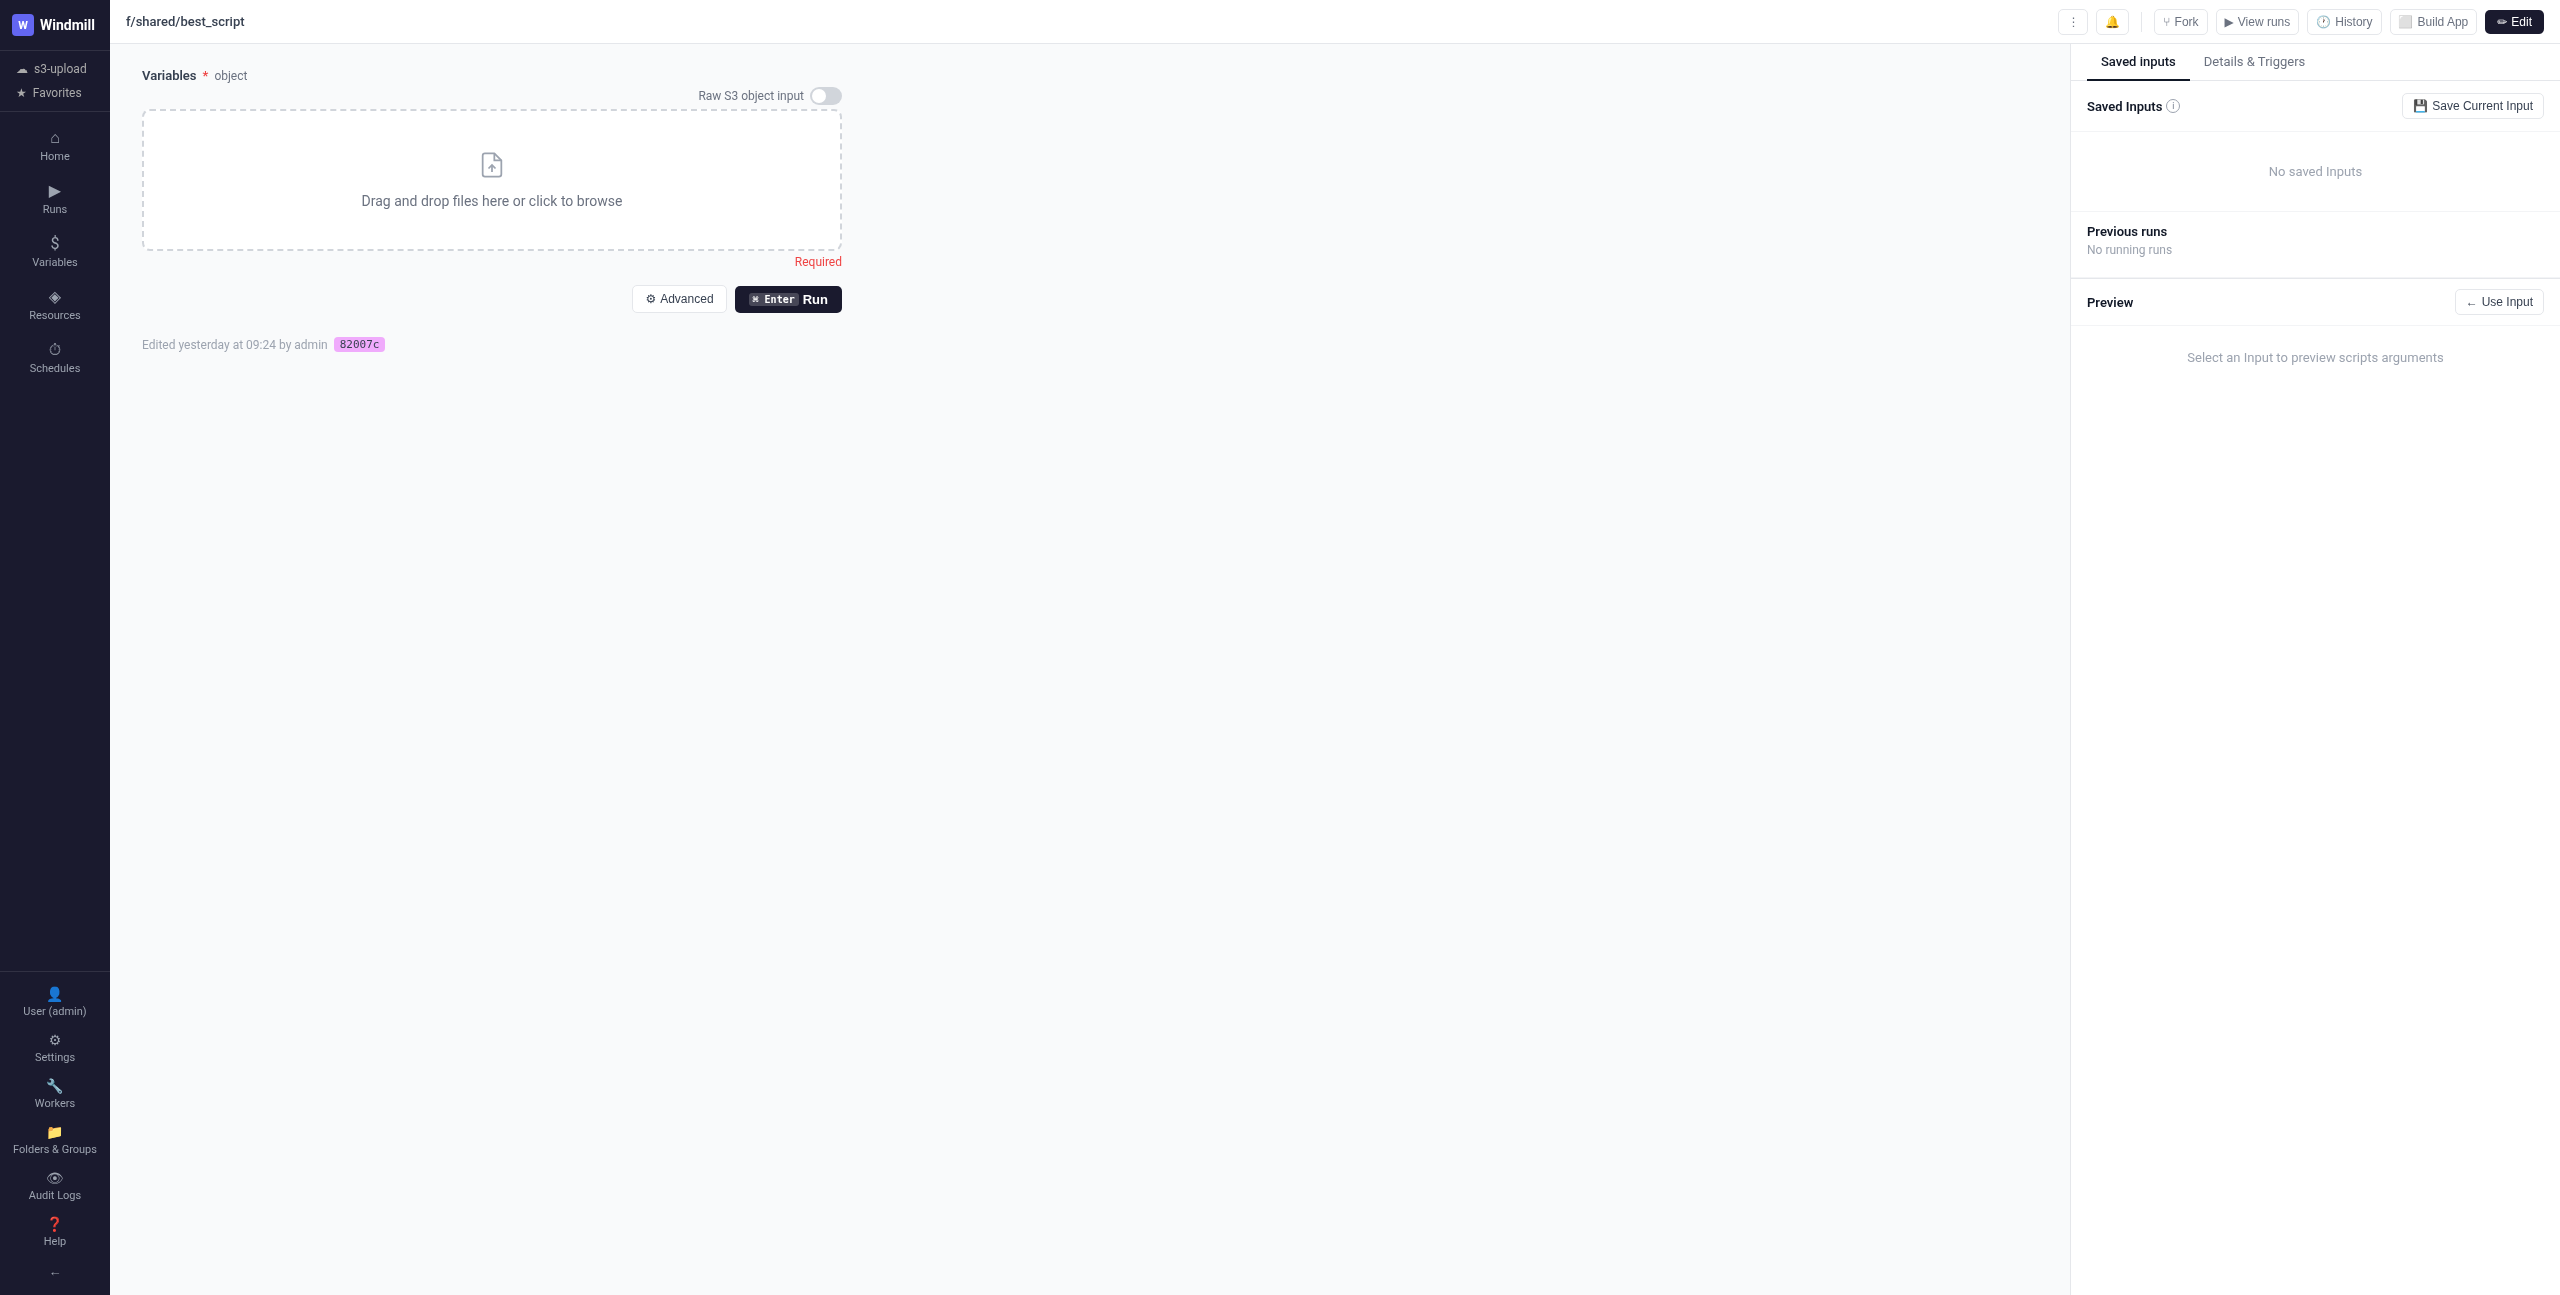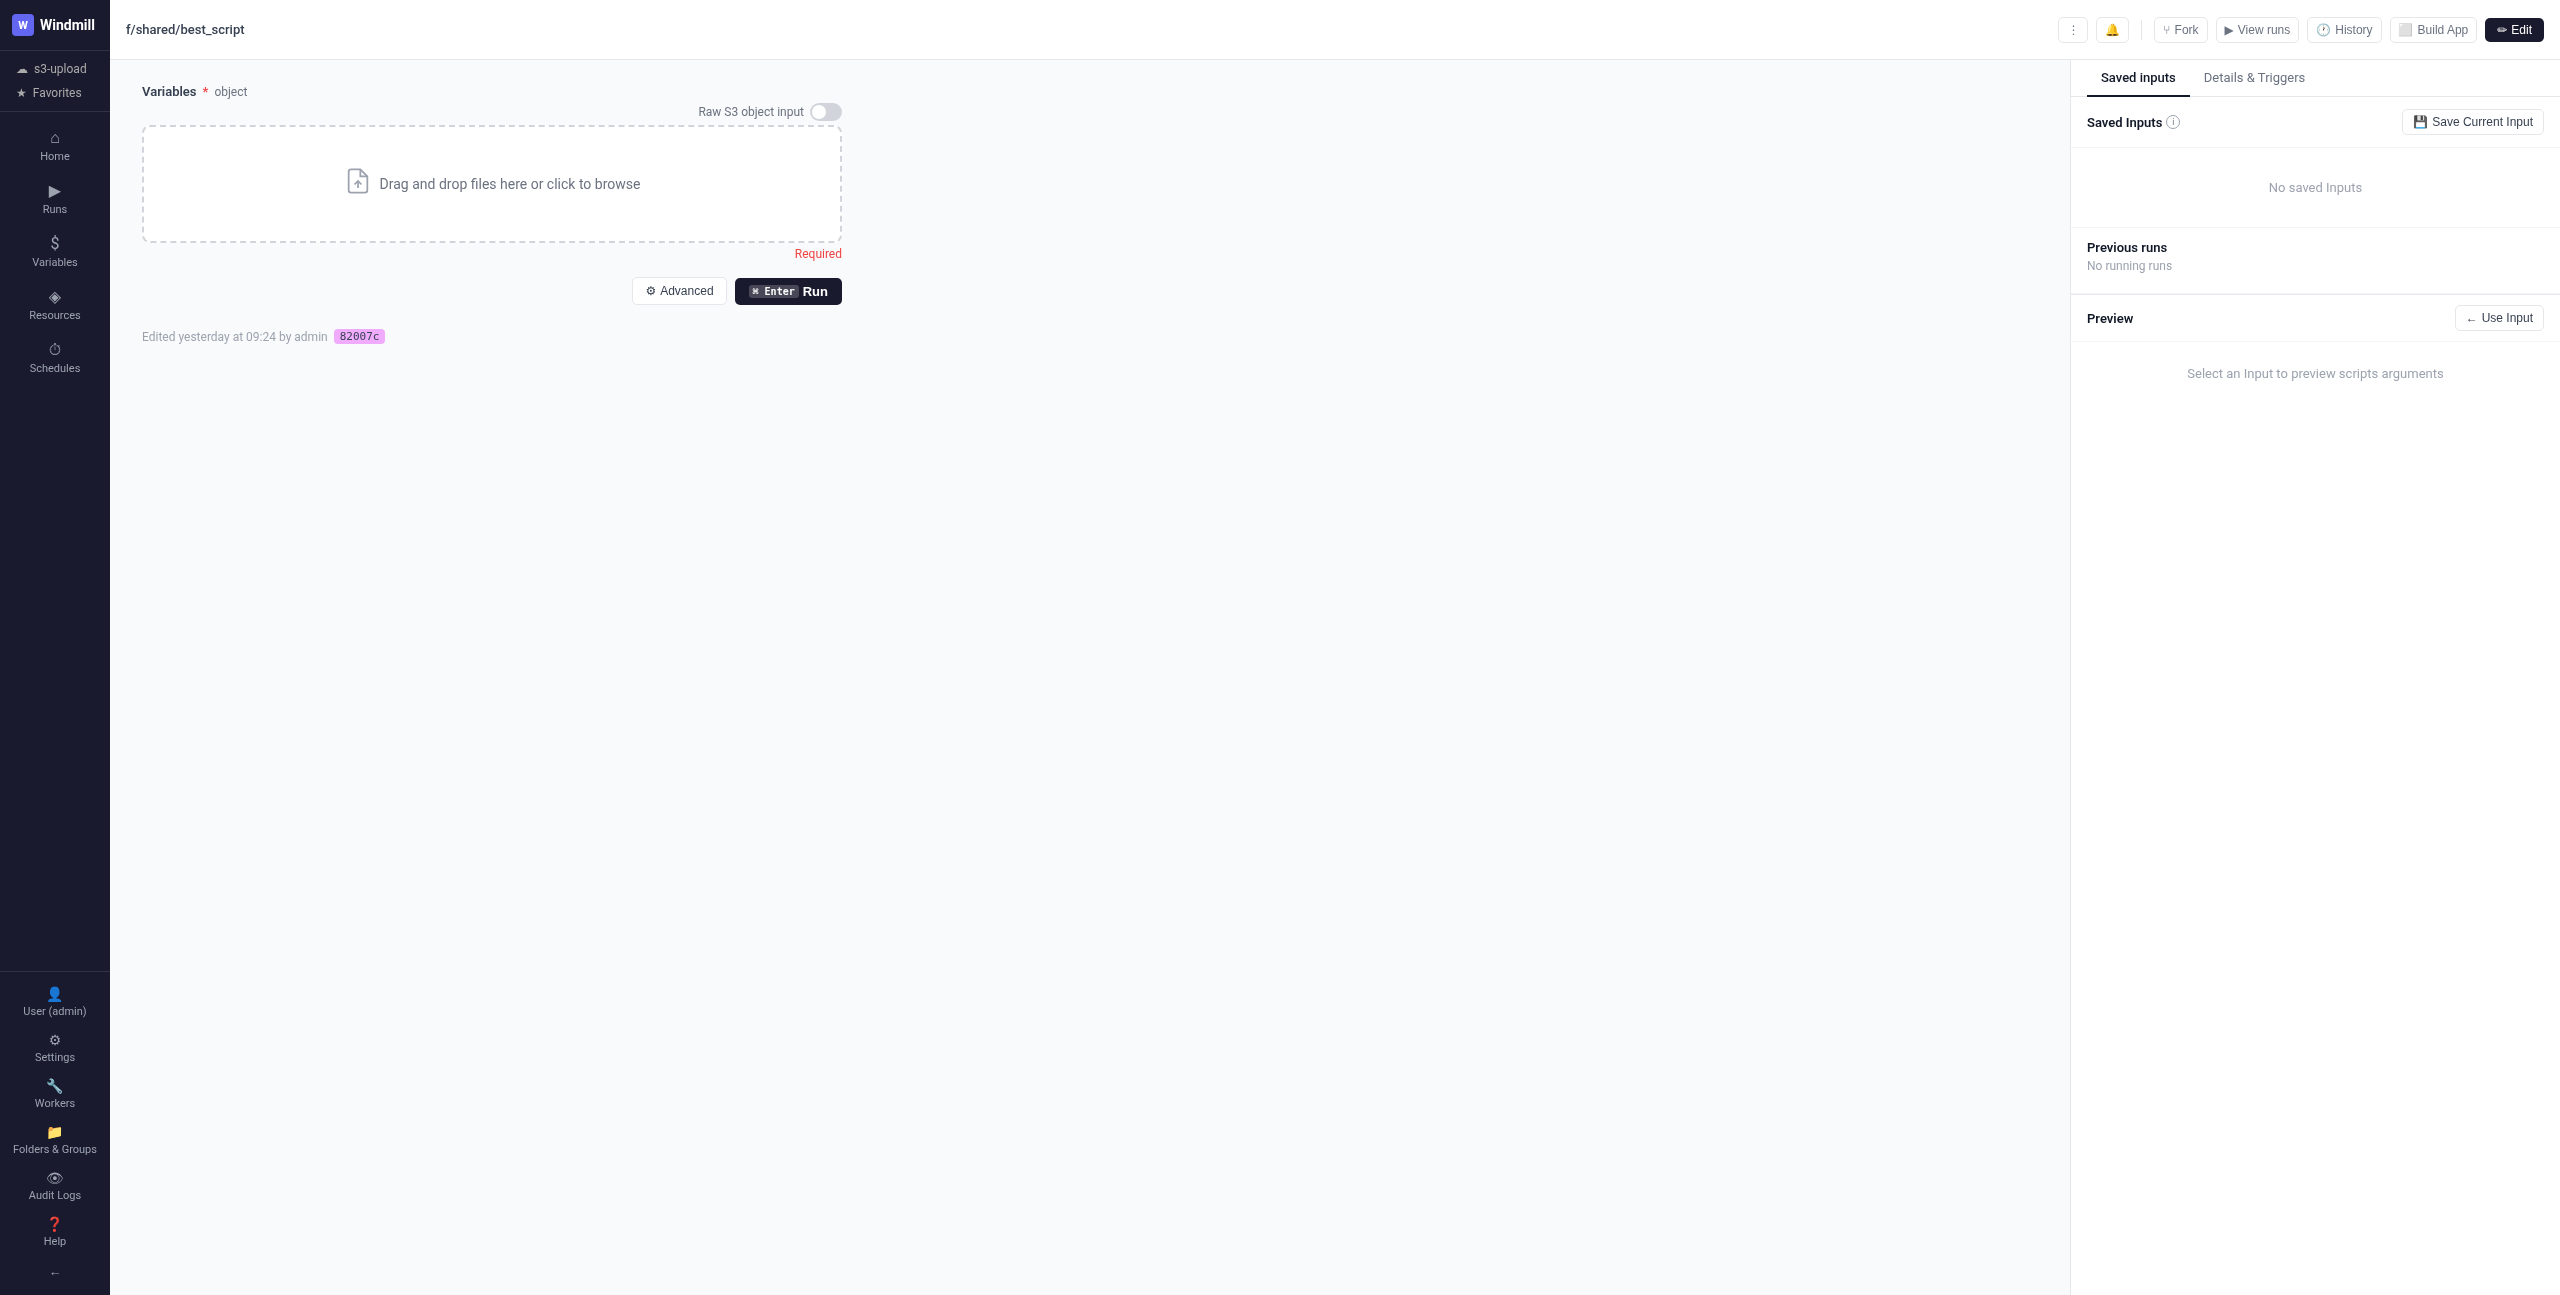--- a/index.html
+++ b/index.html
@@ -62,21 +62,21 @@
       display: flex; align-items: center; justify-content: center;
       padding: 8px; color: #9ca3af; cursor: pointer;
     }
 
     
     .main-wrapper { flex: 1; display: flex; flex-direction: column; overflow: hidden; }
 
     
     .topbar {
       display: flex; align-items: center; justify-content: space-between;
-      padding: 0 16px; height: 60px;
+      padding: 0 16px; height: 44px;
       background: white; border-bottom: 1px solid #e5e7eb;
       flex-shrink: 0;
     }
     .breadcrumb { font-size: 13px; color: #374151; font-weight: 500; }
     .topbar-actions { display: flex; align-items: center; gap: 8px; }
     .icon-btn {
       background: none; border: 1px solid #e5e7eb; border-radius: 5px;
       padding: 5px 8px; cursor: pointer; color: #6b7280; font-size: 12px;
       display: flex; align-items: center; gap: 4px;
     }
@@ -110,21 +110,21 @@
     }
     .toggle::after {
       content: ''; position: absolute; width: 14px; height: 14px;
       background: white; border-radius: 50%; top: 2px; left: 2px;
       transition: left 0.2s;
     }
 
     .dropzone {
       border: 2px dashed #d1d5db; border-radius: 8px;
       background: white; padding: 40px 20px;
-      display: flex; flex-direction: row; align-items: center; justify-content: center;
+      display: flex; flex-direction: column; align-items: center; justify-content: center;
       cursor: pointer; gap: 8px;
     }
     .dropzone-icon { font-size: 24px; color: #9ca3af; }
     .dropzone-text { font-size: 14px; color: #6b7280; }
     .required-badge { color: #ef4444; font-size: 12px; margin-top: 4px; display: flex; justify-content: flex-end; }
 
     .action-row {
       display: flex; align-items: center; justify-content: flex-end;
       gap: 8px; margin-top: 16px;
     }

